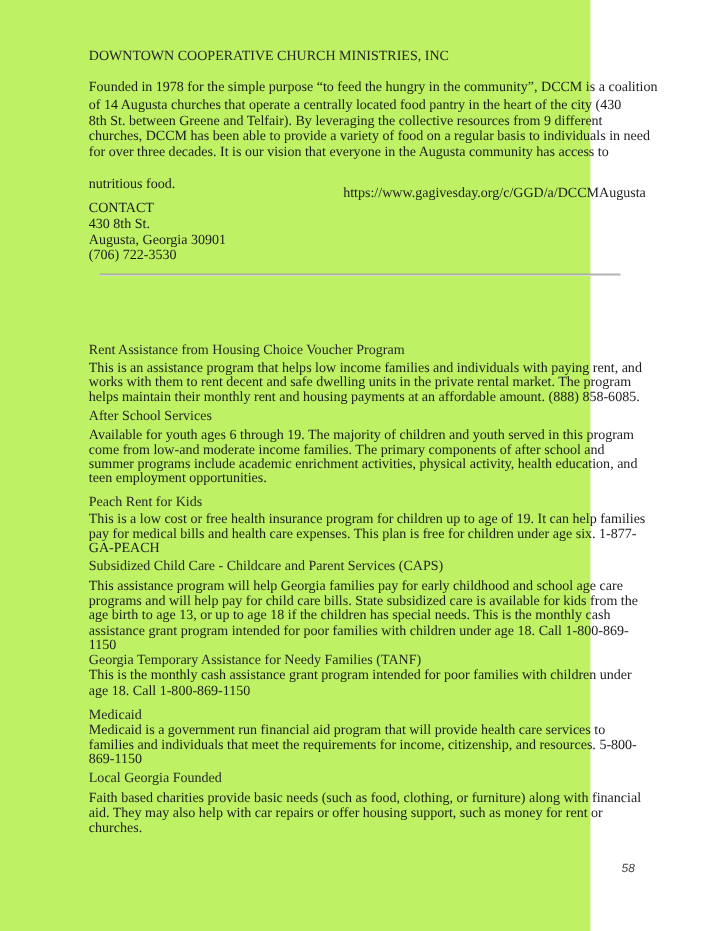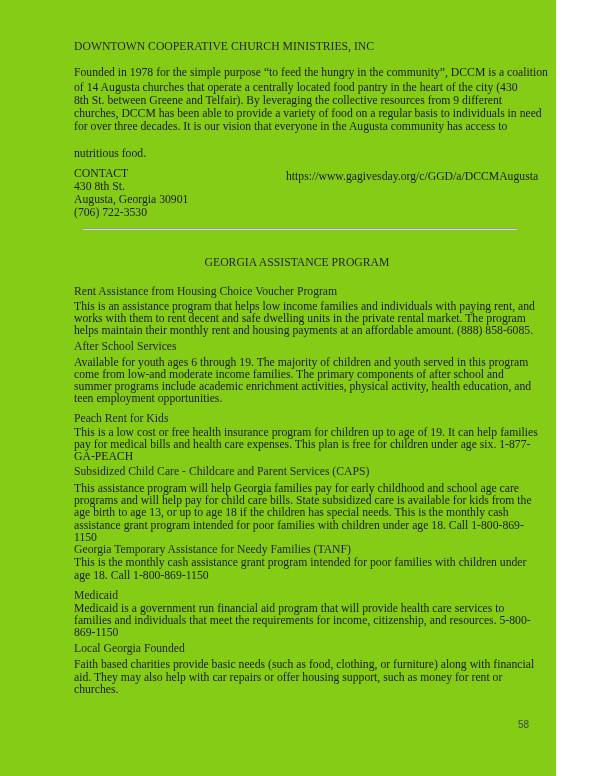--- a/index.html
+++ b/index.html
@@ -1,26 +1,26 @@
 <!DOCTYPE html>
 <html><head>
 <meta charset="utf-8">
 <style>
   html, body { margin:0; padding:0; background:#ffffff; }
   body { width:600px; height:776px; position:relative; overflow:hidden;
          font-family:"Liberation Serif", serif; color:#1b1b1b; }
-  .page { position:absolute; left:0; top:0; width:556px; height:776px; background:#84cc16; }
+  .page { position:absolute; left:0; top:0; width:492px; height:776px; background:#bef264; }
   .ln { position:absolute; left:74px; white-space:nowrap; font-size:11.7px; line-height:13px; }
   .hd { font-size:11.7px; color:#262626; }
   .center { left:0; width:594px; text-align:center; }
-  .url { left:286px;margin-top:16px; }
+  .url { left:286px; }
   .rule { position:absolute; left:83px; width:434px; top:228px; height:0;
           border-top:1px solid #9a9a9a; border-bottom:1px solid #d6d6d6; }
   .pnum { position:absolute; left:518px; top:719px; font-family:"Liberation Sans", sans-serif;
-          font-size:10px; color:#444; }
+          font-size:10px; color:#444;font-style:italic; }
 </style>
 </head>
 <body>
 
 <div class="page">
 
   <div class="ln hd" style="top:40px">DOWNTOWN COOPERATIVE CHURCH MINISTRIES, INC</div>
 
   <div>
     <div class="ln" style="top:66px">Founded in 1978 for the simple purpose “to feed the hungry in the community”, DCCM is a coalition</div>
@@ -35,21 +35,20 @@
 
   <div>
     <div class="ln" style="top:167px">CONTACT</div>
     <div class="ln" style="top:180px">430 8th St.</div>
     <div class="ln" style="top:193px">Augusta, Georgia 30901</div>
     <div class="ln" style="top:206px">(706) 722-3530</div>
   </div>
 
   <div class="rule"></div>
 
-  <div class="ln hd center" style="top:256px">GEORGIA ASSISTANCE PROGRAM</div>
 
   <div>
     <div class="ln hd" style="top:285px">Rent Assistance from Housing Choice Voucher Program</div>
     <div class="ln" style="top:300px">This is an assistance program that helps low income families and individuals with paying rent, and</div>
     <div class="ln" style="top:312px">works with them to rent decent and safe dwelling units in the private rental market. The program</div>
     <div class="ln" style="top:324px">helps maintain their monthly rent and housing payments at an affordable amount. (888) 858-6085.</div>
   </div>
 
   <div>
     <div class="ln hd" style="top:340px">After School Services</div>

